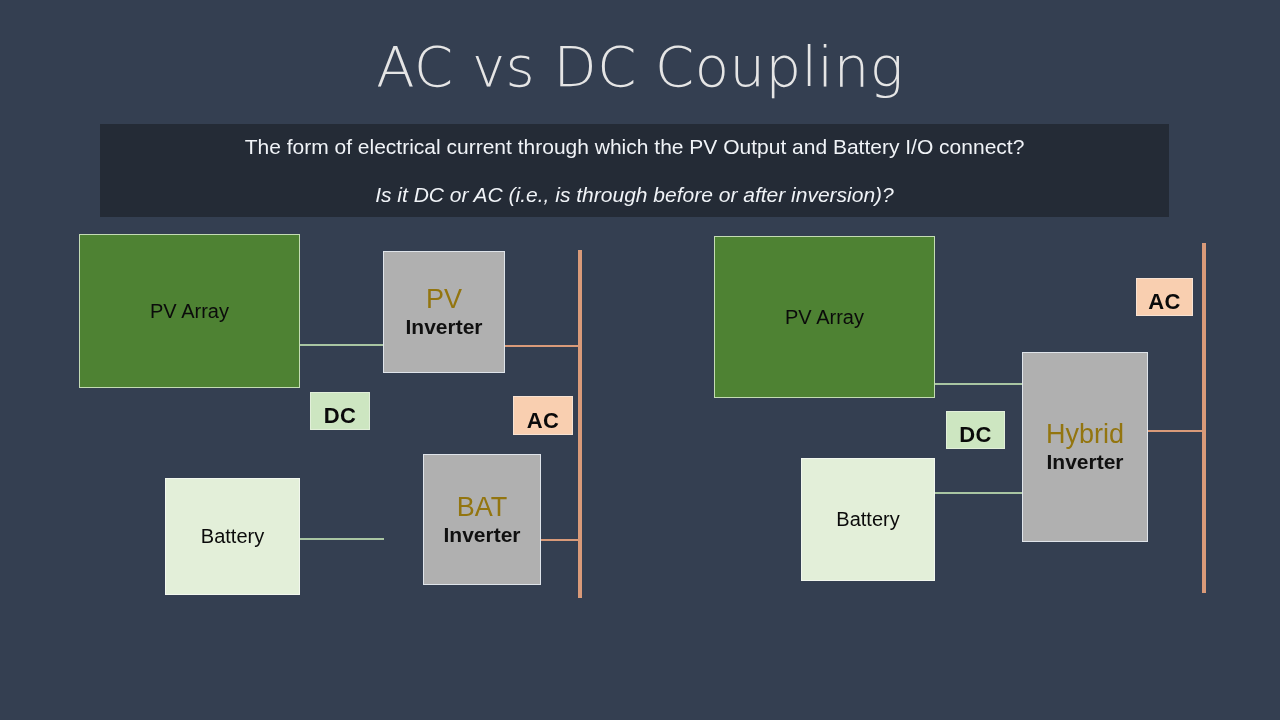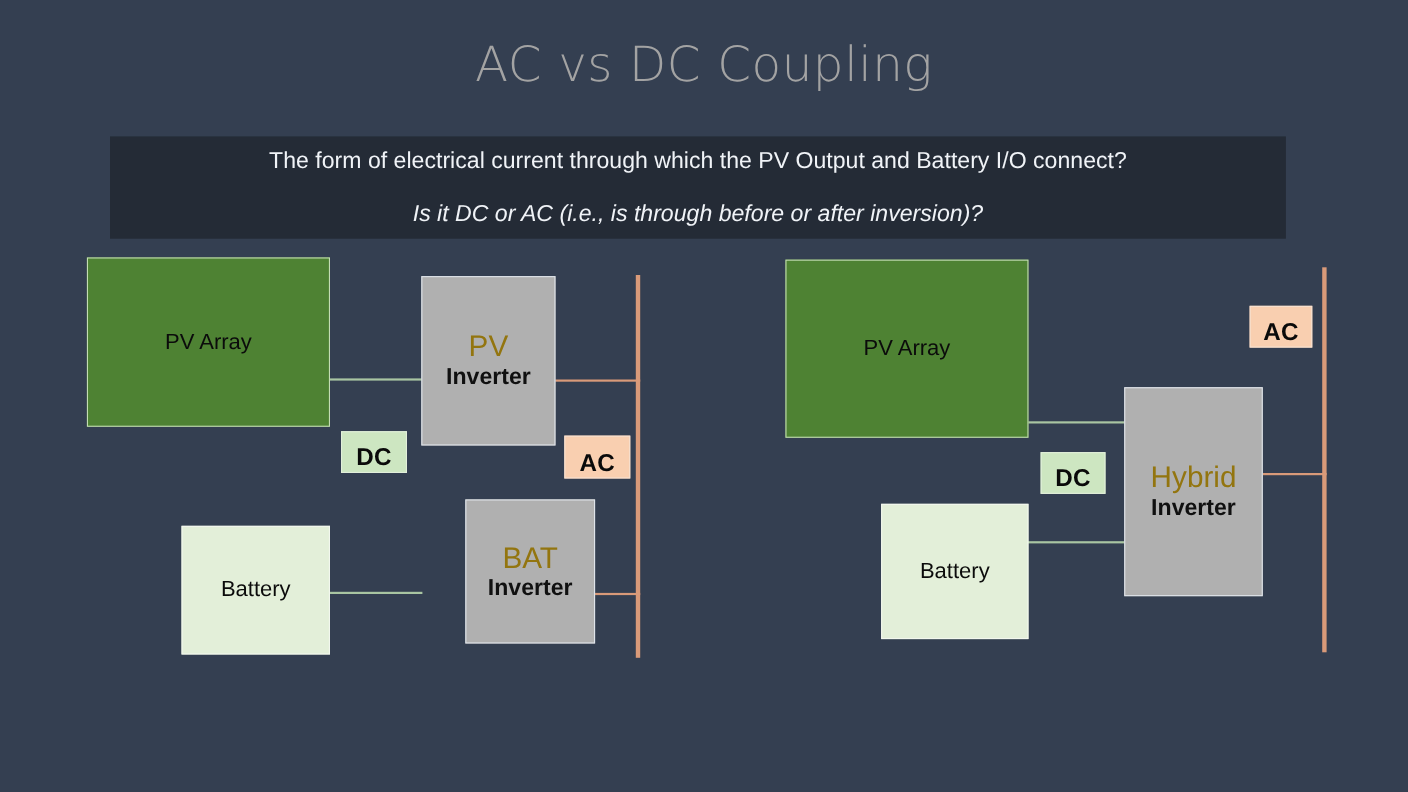--- a/index.html
+++ b/index.html
@@ -23,22 +23,22 @@
     background: #343f51;
   }
 
   
   #title {
     position: absolute;
     left: 0;
     top: 36px;
     width: 1280px;
     text-align: center;
-    color: #a3a3a3;
-    font-size: 44px;
+    color: #e5e5e5;
+    font-size: 56px;
     font-weight: 300;
     letter-spacing: 0.5px;
     line-height: 1.1;
     font-family: "DejaVu Sans", sans-serif;
     font-stretch: condensed;
   }
 
   
   #banner {
     position: absolute;
@@ -163,21 +163,21 @@
     <div class="wire wire-dc" style="left:300px; top:538px; width:84px;"></div>
     <div class="wire wire-ac" style="left:504px; top:345px; width:78px;"></div>
     <div class="wire wire-ac" style="left:500px; top:539px; width:82px;"></div>
 
     <div class="bus" style="left:578px; top:250px; height:348px;"></div>
 
     <div class="node node-pv" style="left:79px; top:234px; width:221px; height:154px;">
       <span>PV Array</span>
     </div>
 
-    <div class="node node-inverter" style="left:383px; top:251px; width:122px; height:154px;">
+    <div class="node node-inverter" style="left:383px; top:251px; width:122px; height:122px;">
       <span class="inv-kind">PV</span>
       <span class="inv-word">Inverter</span>
     </div>
 
     <div class="node node-battery" style="left:165px; top:478px; width:135px; height:117px;">
       <span>Battery</span>
     </div>
 
     <div class="node node-inverter" style="left:383px; top:454px; width:118px; height:131px;margin-left:40px;">
       <span class="inv-kind">BAT</span>

